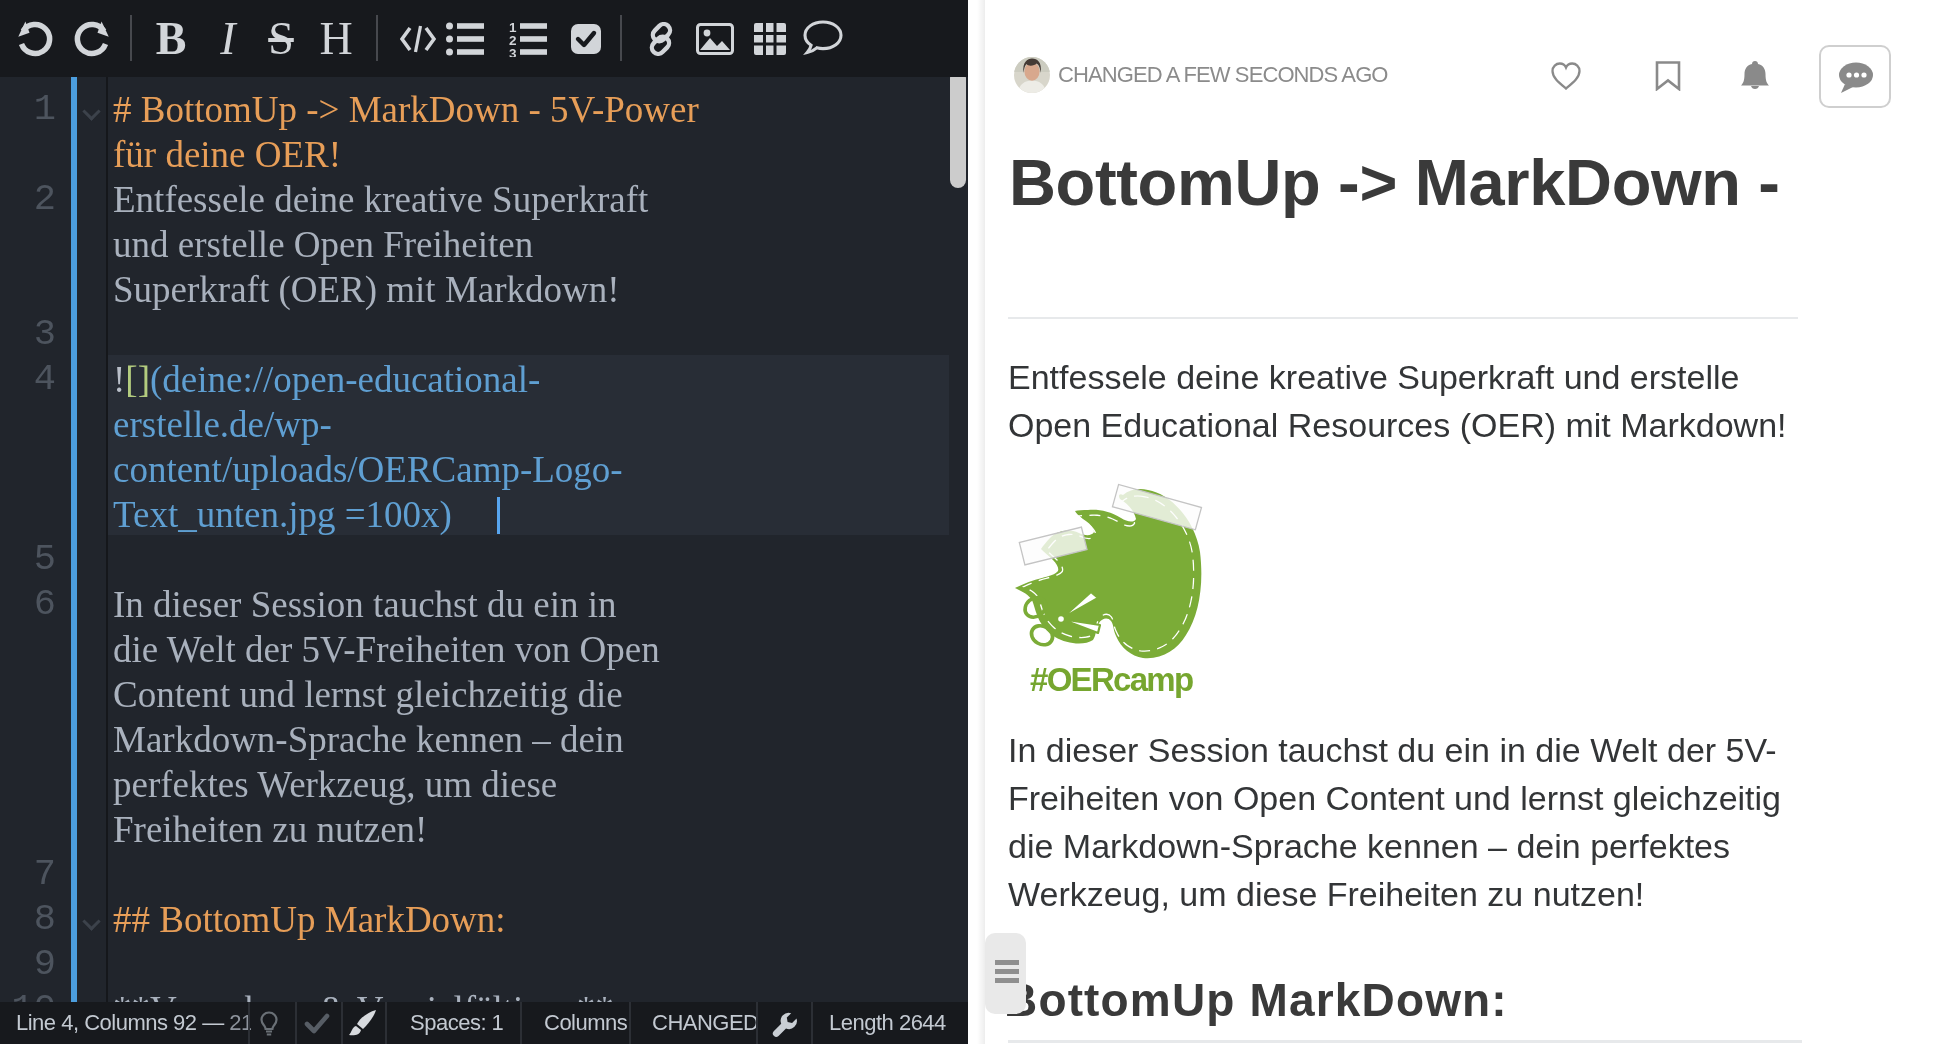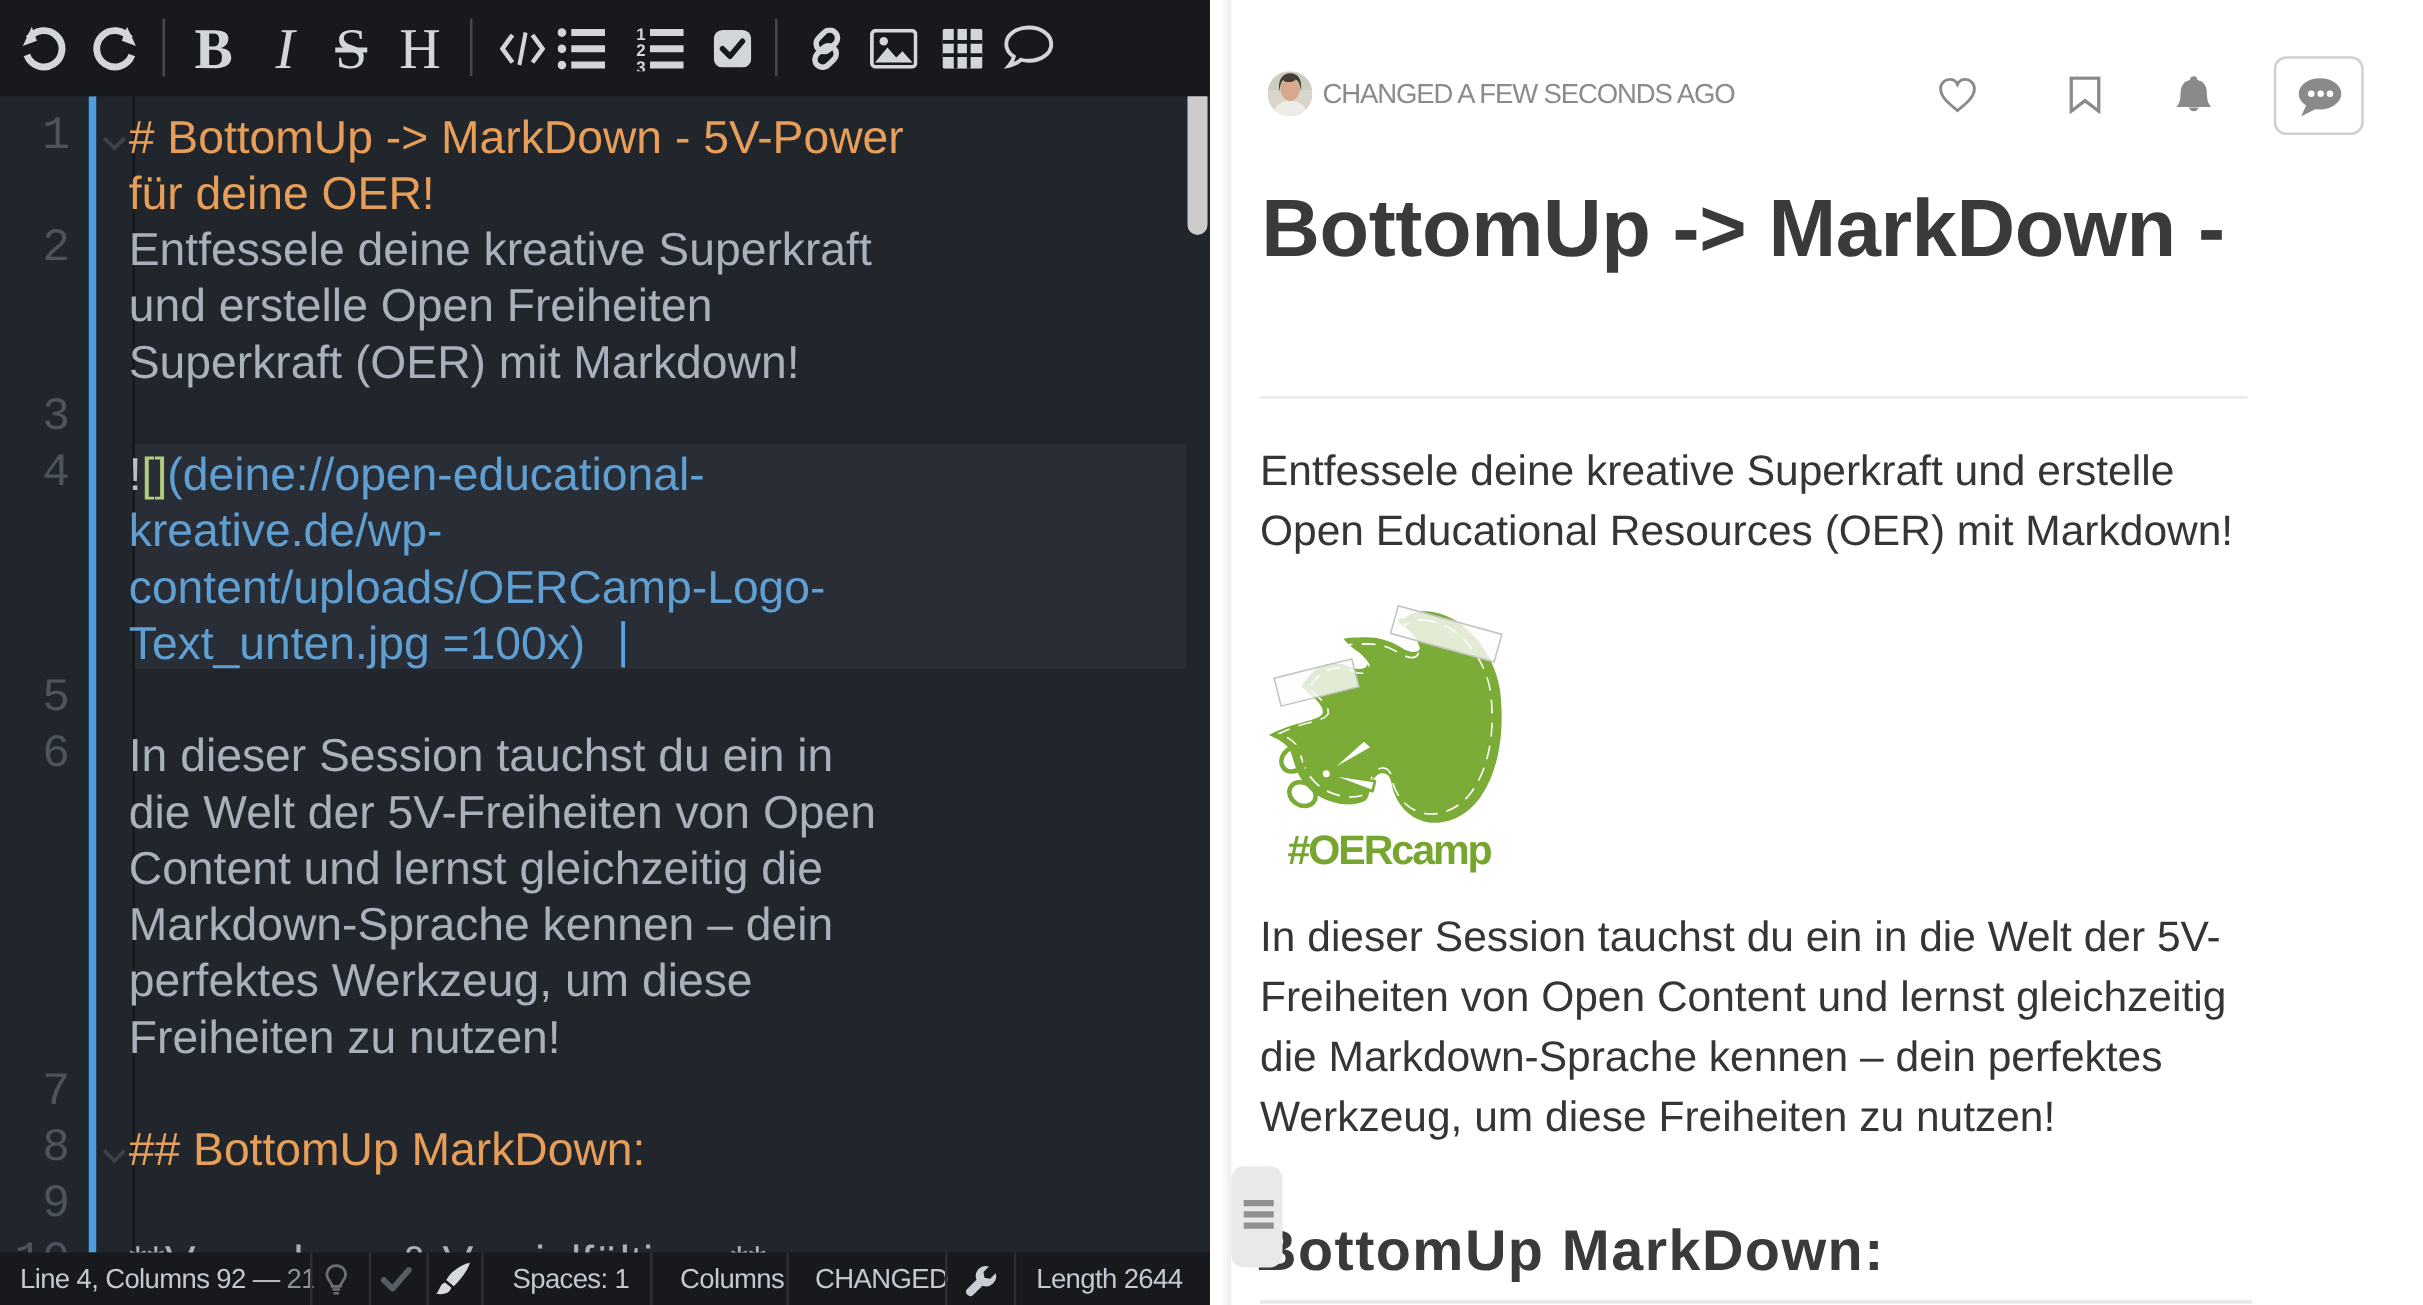--- a/index.html
+++ b/index.html
@@ -13,21 +13,21 @@
   .tdiv { position:absolute; top:15px; width:2px; height:46px; background:#47494e; }
   .ticon { position:absolute; top:0; height:77px; display:flex; align-items:center; justify-content:center; color:#d2d5d9; }
   .serifbtn { font-family:"Liberation Serif", serif; font-size:46px; color:#d2d5d9; }
 
   #codearea { left:0; top:77px; width:968px; height:925px; background:#21252c; }
   #activeline { left:107px; top:355px; width:842px; height:180px; background:#282d36; }
   #gutterline { left:106px; top:77px; width:2px; height:925px; background:#15171b; }
   #bluebar { left:71px; top:77px; width:6px; height:925px; background:#4c9ede; }
 
   .ln { position:absolute; width:56px; text-align:right; font-family:"Liberation Mono", monospace; font-size:37px; line-height:45px; color:#4d545e; }
-  .row { position:absolute; left:103px; font-family:Liberation Sans, sans-serif; font-size:37px; line-height:45px; white-space:pre; color:#a9b1bd; letter-spacing:0px; }
+  .row { position:absolute; left:113px; font-family:Liberation Serif, serif; font-size:37px; line-height:45px; white-space:pre; color:#a9b1bd; letter-spacing:0px; }
   .org { color:#e79e58; }
   .blu { color:#5f9fd2; }
   .grn { color:#b3cc7f; }
   .chev { position:absolute; width:13px; height:13px; border-right:3px solid #3c424b; border-bottom:3px solid #3c424b; transform:rotate(45deg); }
 
   #cursor { left:497px; top:497px; width:3px; height:37px; background:#57a5f0; }
   #scrollthumb { left:950px; top:70px; width:16px; height:118px; background:#cccccc; border-radius:8px; }
 
   #statusbar { z-index:6; left:0; top:1002px; width:968px; height:42px; background:#17191d; color:#c3c9d1; font-size:22px; letter-spacing:-0.5px; }
   .sdiv { position:absolute; top:0; width:2px; height:42px; background:#2c2f35; }
@@ -182,21 +182,21 @@
 <div class="abs" id="gapshadow"></div>
 <div class="abs" id="rpane"></div>
 
 <div id="rows">
   <div class="row org" style="top:87px"># BottomUp -&gt; MarkDown - 5V-Power</div>
   <div class="row org" style="top:132px">für deine OER!</div>
   <div class="row" style="top:177px">Entfessele deine kreative Superkraft</div>
   <div class="row" style="top:222px">und erstelle Open Freiheiten</div>
   <div class="row" style="top:267px">Superkraft (OER) mit Markdown!</div>
   <div class="row" style="top:357px"><span style="color:#b9bfc9">!</span><span class="grn">[]</span><span class="blu">(deine://open-educational-</span></div>
-  <div class="row blu" style="top:402px">kreative.de/wp-</div>
+  <div class="row blu" style="top:402px">erstelle.de/wp-</div>
   <div class="row blu" style="top:447px">content/uploads/OERCamp-Logo-</div>
   <div class="row blu" style="top:492px">Text_unten.jpg =100x)</div>
   <div class="row" style="top:582px">In dieser Session tauchst du ein in</div>
   <div class="row" style="top:627px">die Welt der 5V-Freiheiten von Open</div>
   <div class="row" style="top:672px">Content und lernst gleichzeitig die</div>
   <div class="row" style="top:717px">Markdown-Sprache kennen – dein</div>
   <div class="row" style="top:762px">perfektes Werkzeug, um diese</div>
   <div class="row" style="top:807px">Freiheiten zu nutzen!</div>
   <div class="row org" style="top:897px">## BottomUp MarkDown:</div>
   <div class="row" style="top:987px">**Verwahren &amp; Vervielfältigen**</div>

